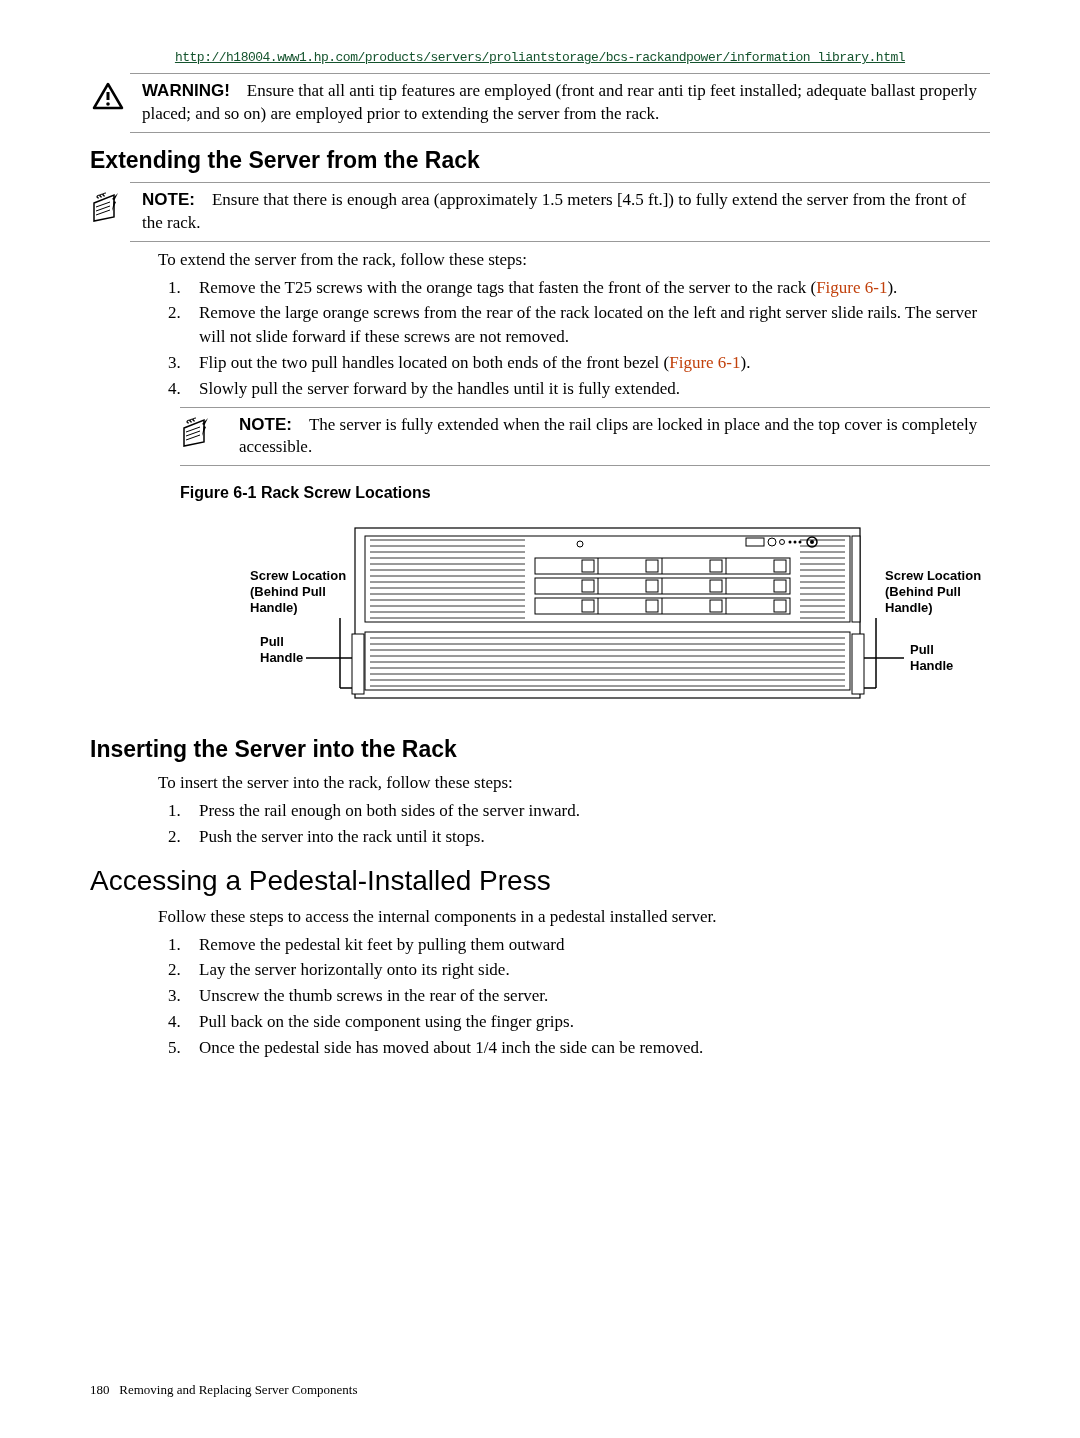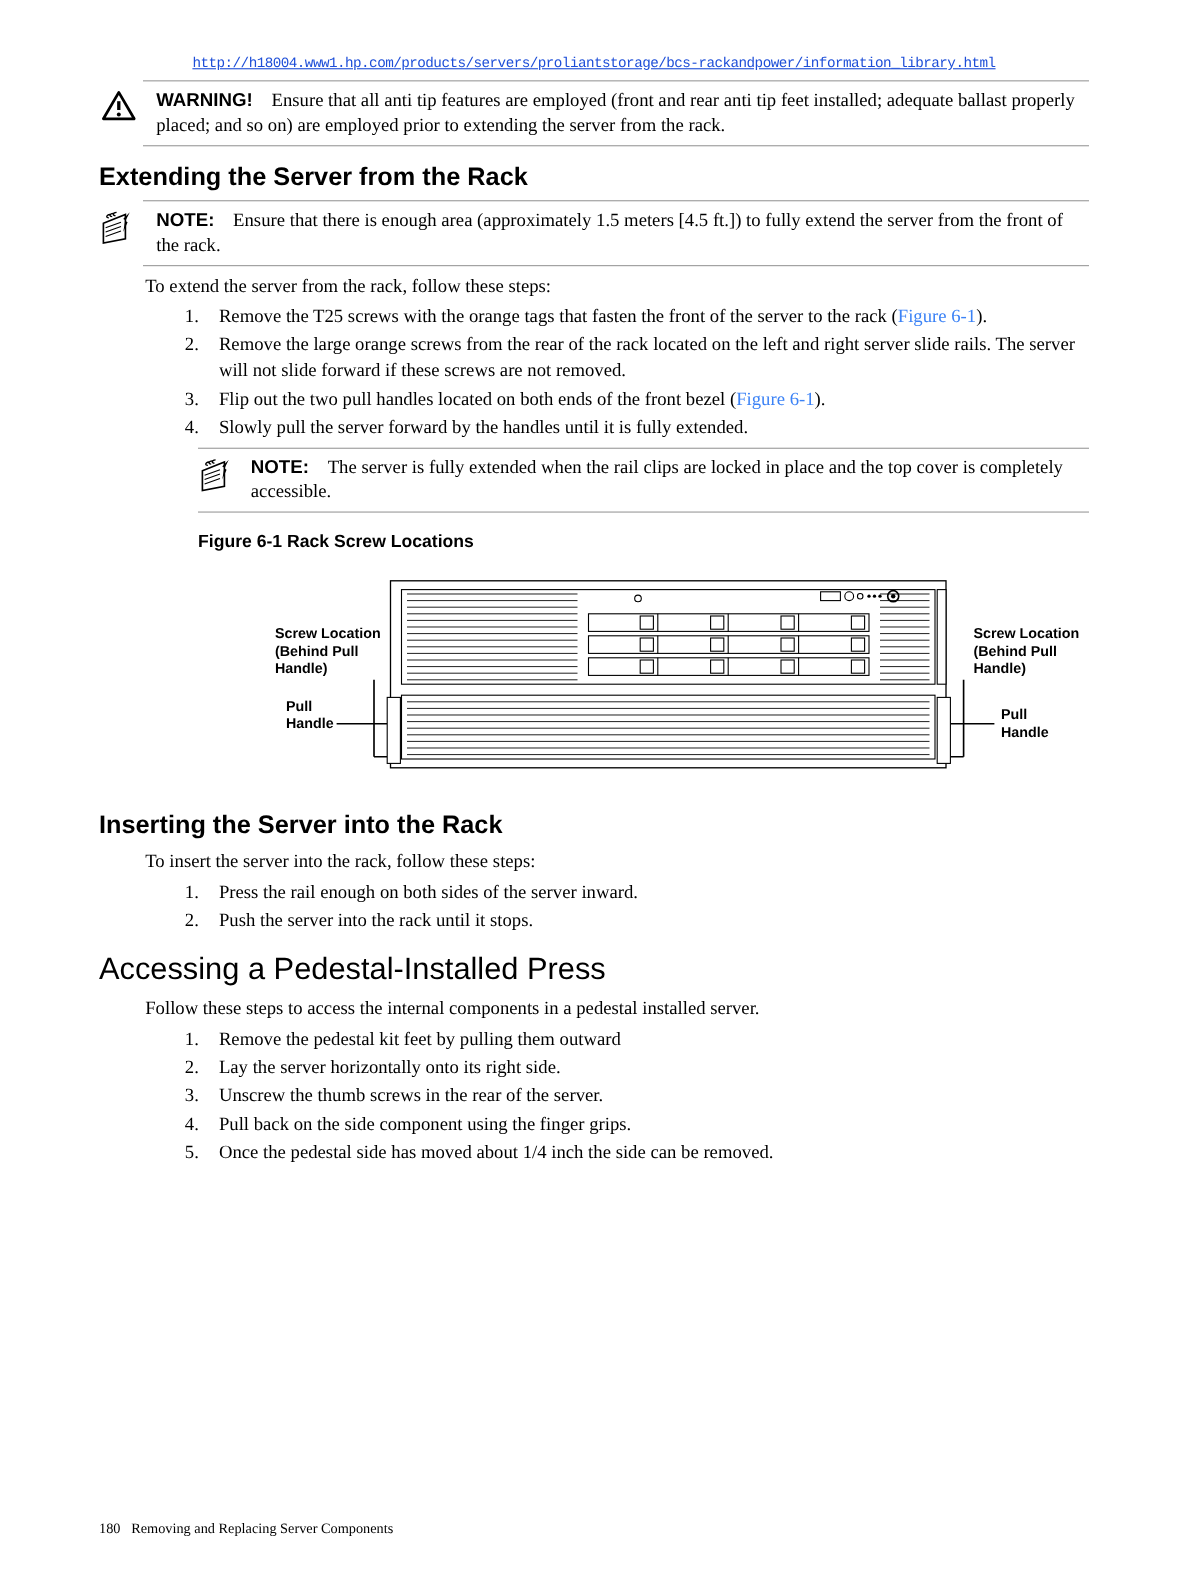--- a/index.html
+++ b/index.html
@@ -11,21 +11,21 @@
       font-size: 17px;
       color: #000;
       padding: 50px 90px 40px 90px;
       position: relative;
     }
     .url-link {
       text-align: center;
       font-family: 'Courier New', monospace;
       font-size: 13px;
       text-decoration: underline;
-      color: #1d4ed8;
+      color: #14532d;
       margin-bottom: 8px;
       letter-spacing: -0.5px;
     }
     .hr { border-top: 1px solid #999; margin: 6px 0 6px 40px; }
     .admonition {
       display: flex;
       align-items: flex-start;
       gap: 16px;
       margin: 6px 0;
     }
@@ -52,50 +52,50 @@
       font-weight: bold;
       margin: 14px 0 8px 0;
     }
     .h2 {
       font-family: 'Trebuchet MS', 'Arial', sans-serif;
       font-size: 28px;
       font-weight: normal;
       margin: 16px 0 8px 0;
     }
     .body-text {
-      margin-left: 42px;
+      margin-left: 68px;
       line-height: 1.4;
       margin-bottom: 4px;
     }
     ol {
       margin-left: 95px;
       line-height: 1.4;
     }
     ol li {
       padding-left: 14px;
       margin-bottom: 2px;
     }
-    .link-ref { color: #3b82f6; }
+    .link-ref { color: #c2410c; }
     .figure-caption {
       font-family: 'Trebuchet MS', 'Arial', sans-serif;
       font-weight: bold;
       font-size: 16px;
       margin: 18px 0 14px 90px;
     }
     .figure-container {
       display: flex;
       justify-content: flex-end;
       margin: 16px 0 18px 0;
     }
     .figure-svg { width: 800px; height: 200px; }
     .nested-note {
       margin-left: 90px;
     }
     .nested-note .hr-n { border-top: 1px solid #999; margin: 6px 0; }
-    .nested-note .admonition { gap: 12px; }
+    .nested-note .admonition { gap: 23px; }
     .footer {
       position: absolute;
       bottom: 40px;
       left: 90px;
       font-size: 13px;
       font-family: 'Palatino Linotype', serif;
       text-align: center;
     }
     .diagram-label { font-family: Arial, sans-serif; font-size: 13px; font-weight: bold; }
   </style>

